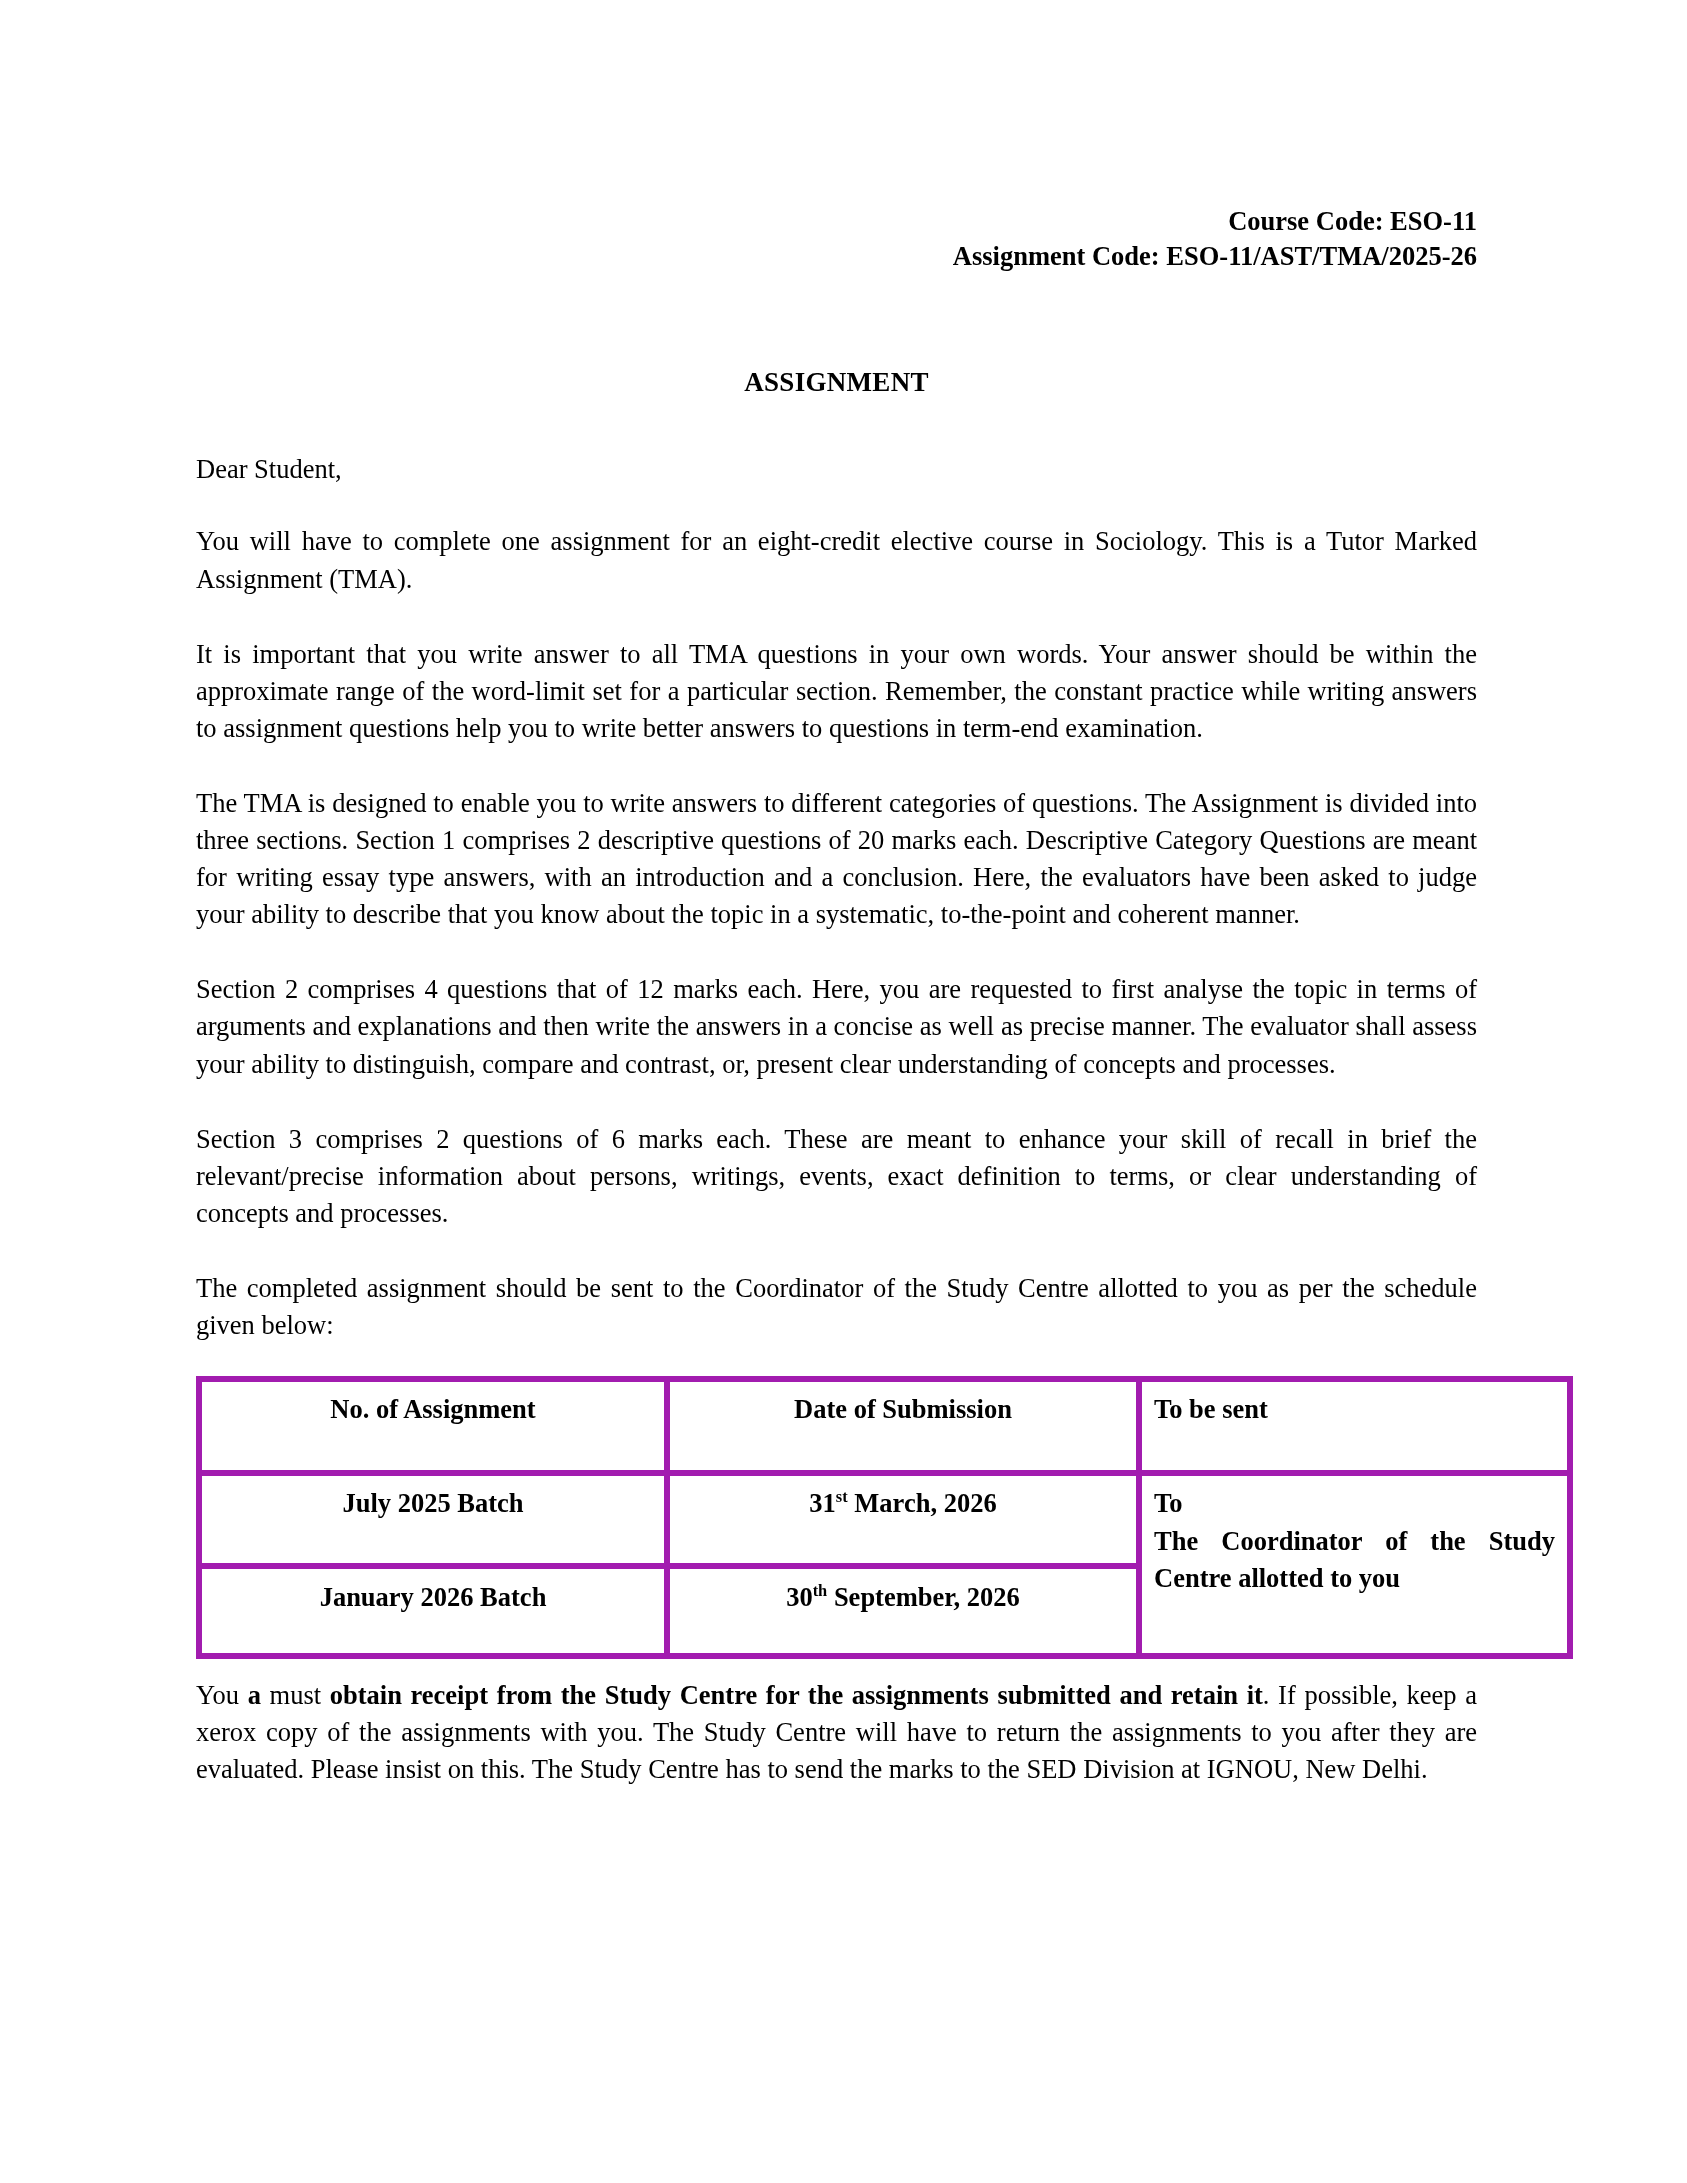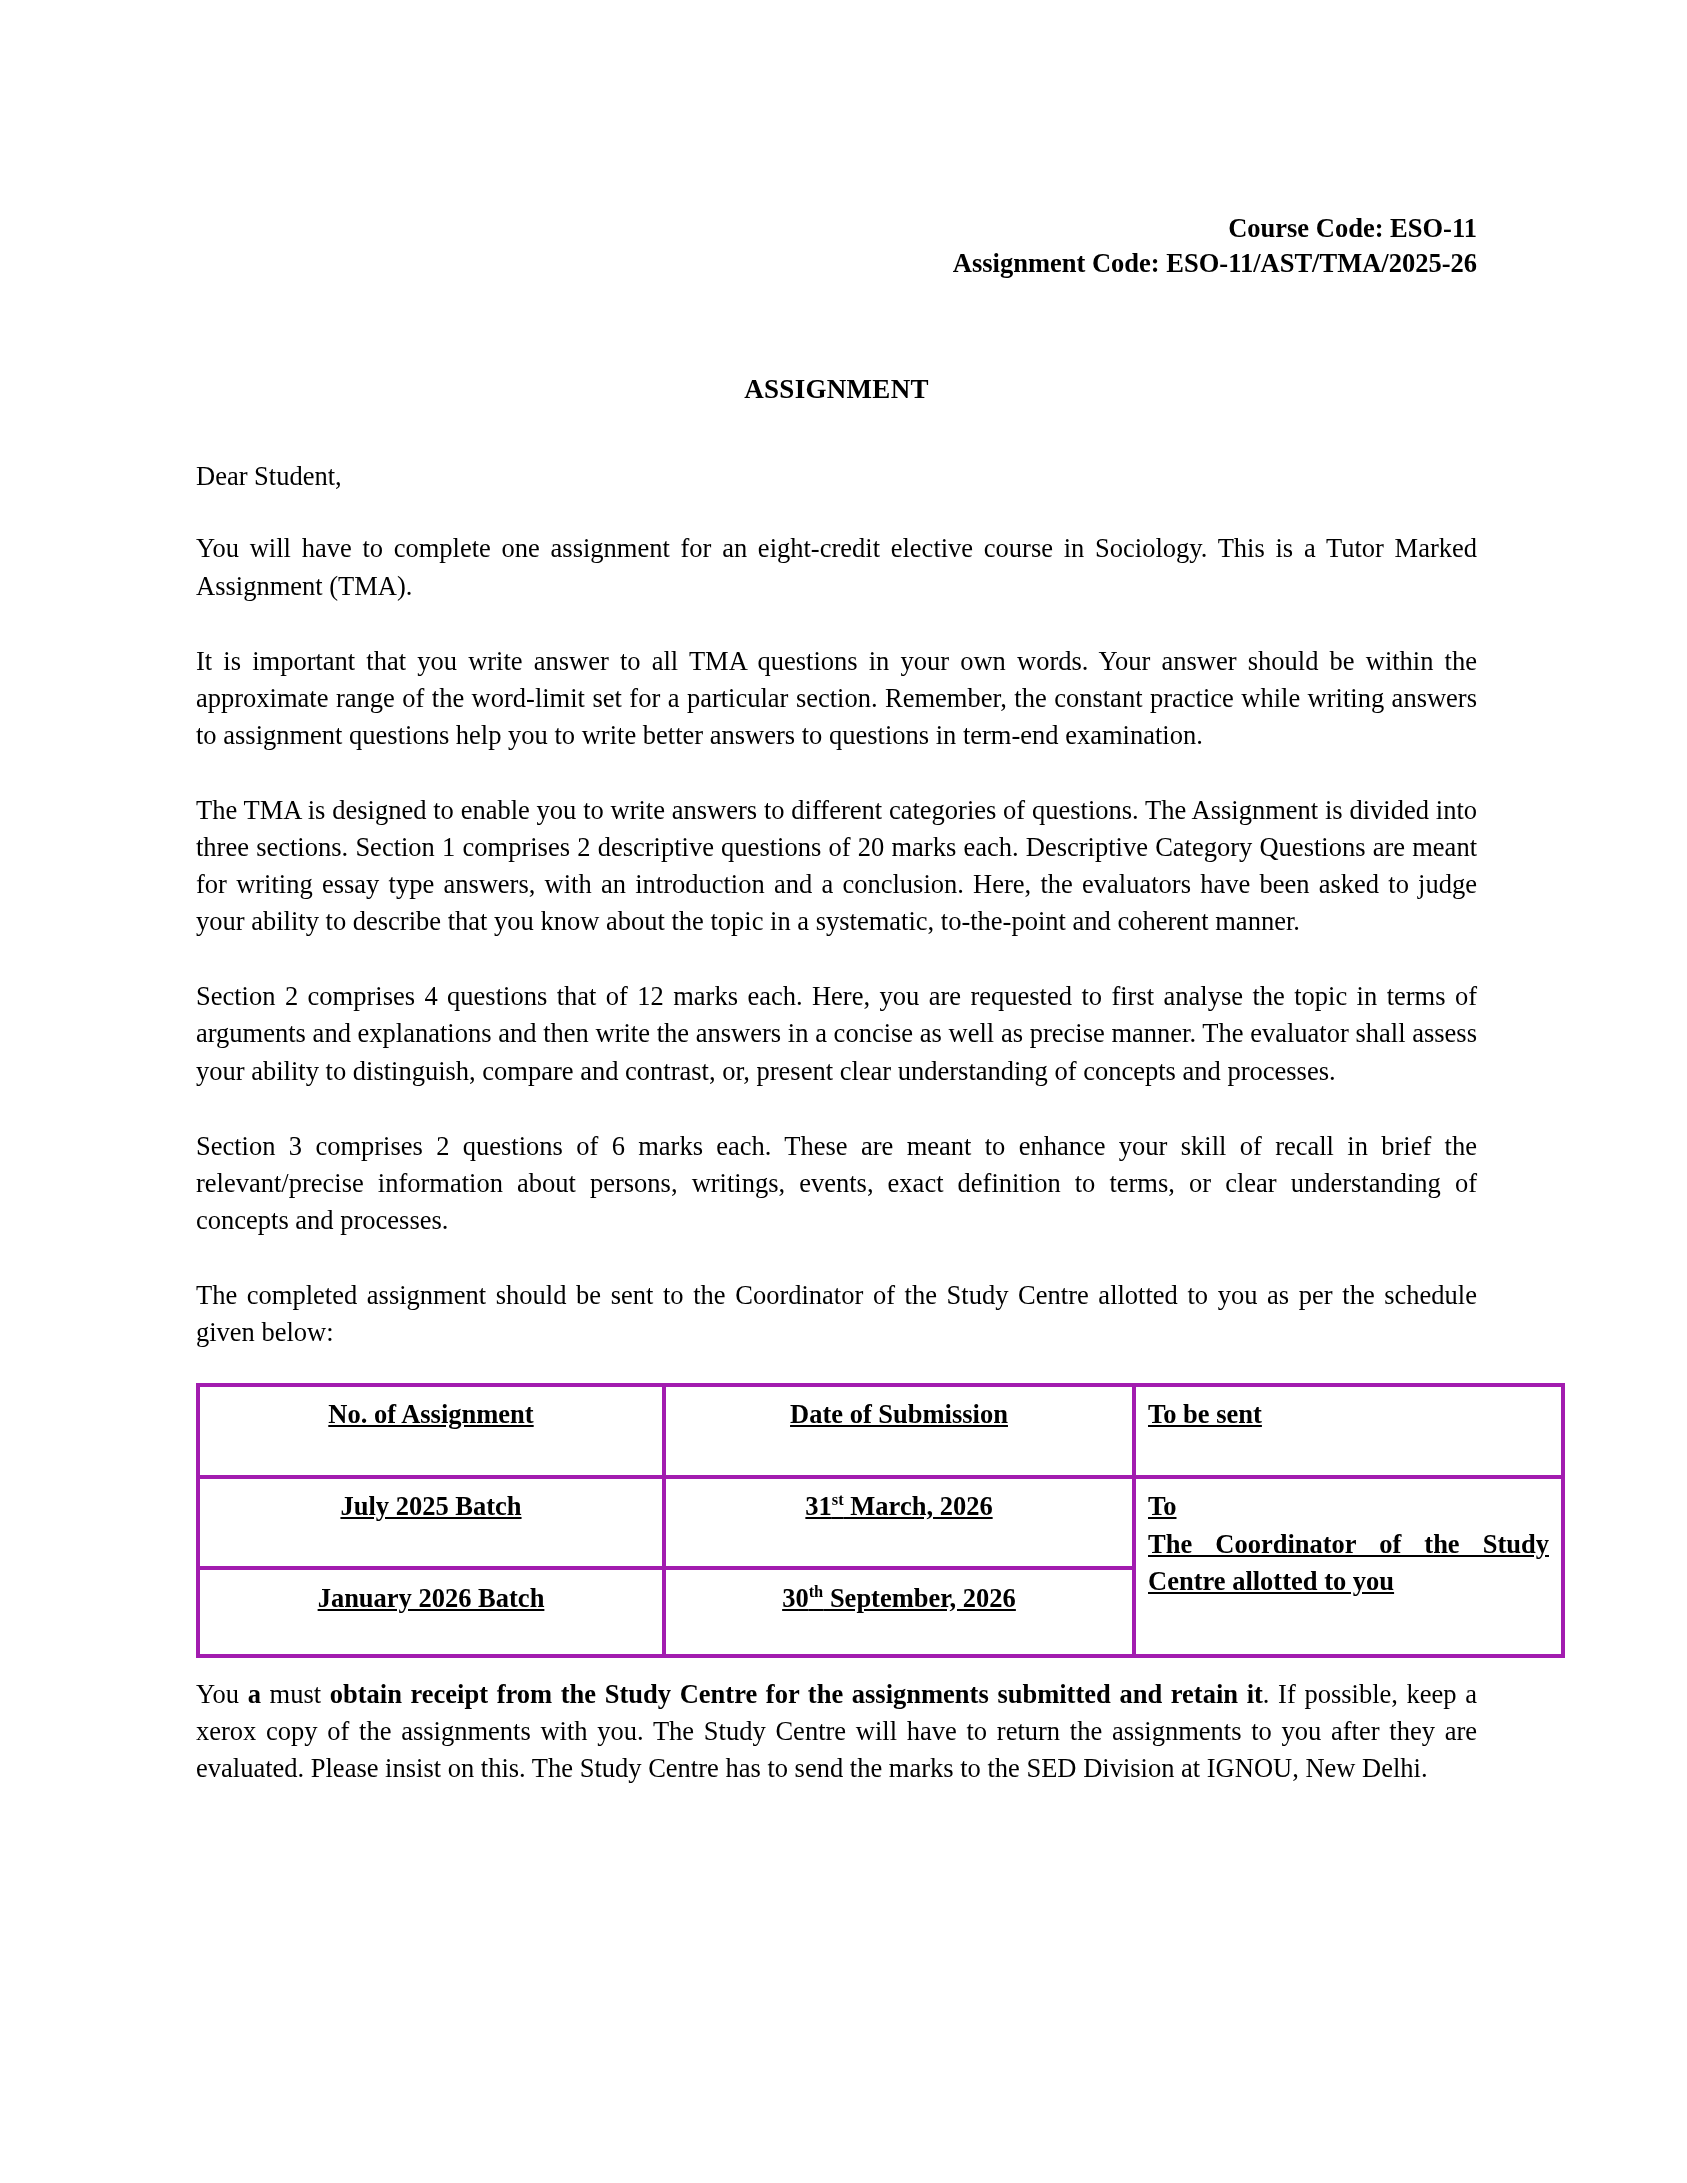--- a/index.html
+++ b/index.html
@@ -19,21 +19,21 @@
     position: relative;
     width: 1687px;
     height: 2183px;
     box-sizing: border-box;
     padding: 0;
     overflow: hidden;
   }
   .content {
     position: absolute;
     left: 196px;
-    top: 15px;
+    top: 8px;
     width: 1281px;
   }
 
   
   .doc-header {
     text-align: right;
     font-weight: bold;
     font-size: 26.5px;
     line-height: 1.33;
     padding-top: 196px;
@@ -73,25 +73,24 @@
     padding-top: 32px;
   }
   table.schedule {
     border-collapse: collapse;
     width: 1281px;
     table-layout: fixed;
     font-size: 26.5px;
     font-weight: bold;
   }
   table.schedule td {
-    border: 4px solid #a21caf;
+    border: 6px solid #a21caf;
     vertical-align: top;
     padding: 9.3px 12px 9.3px 12px;
     line-height: 1.42;
-    text-decoration: underline;
   }
   td.col-a { width: 438px; text-align: center; }
   td.col-b { width: 442px; text-align: center; }
   td.col-c { width: 401px; text-align: justify; text-align-last: left; }
   tr.head-row td { height: 69px; }
   tr.row-1 td.col-a, tr.row-1 td.col-b { height: 69px; }
   tr.row-2 td.col-a, tr.row-2 td.col-b { height: 65px; margin-top: 28px; }
   sup {
     font-size: 0.62em;
     vertical-align: super;

